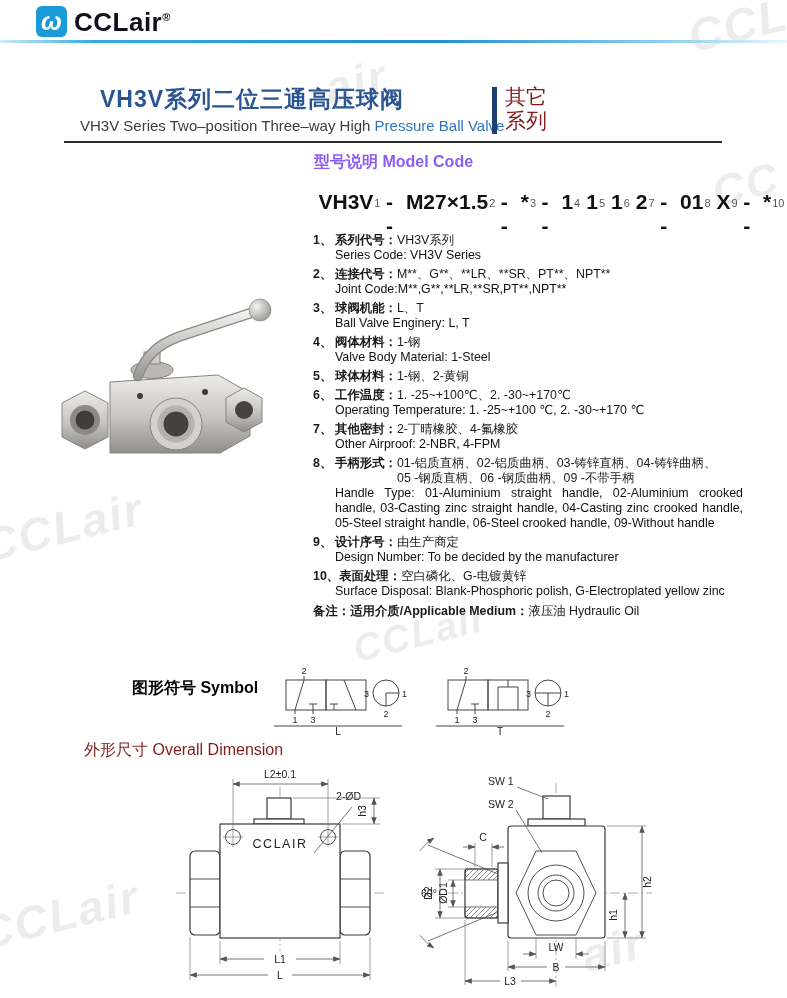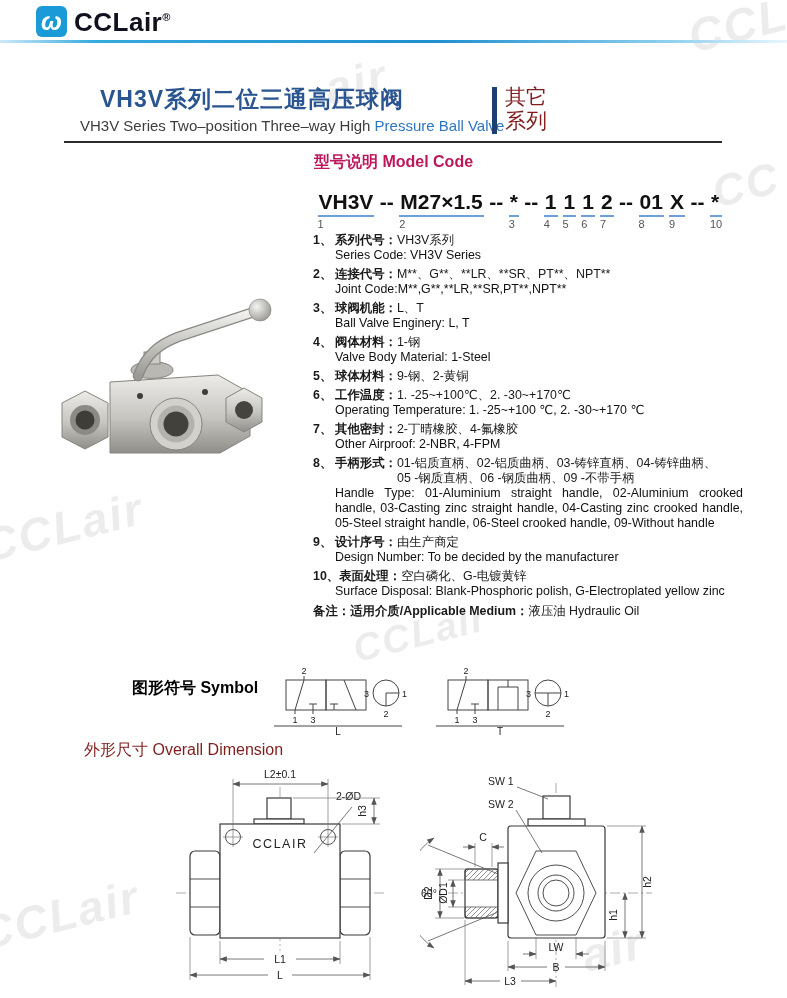--- a/index.html
+++ b/index.html
@@ -20,23 +20,23 @@
   
   .title-zh{position:absolute;left:80px;top:84px;font-size:23px;font-weight:bold;color:#2a5590;letter-spacing:1px;margin-left:20px;}
   .title-en{position:absolute;left:80px;top:117px;font-size:15px;color:#3d3d3d;}
   .title-en .hl{color:#2e75c0;}
   .tab-bar{position:absolute;left:492px;top:87px;width:5px;height:47px;background:#1e3f73;}
   .tab-text{position:absolute;left:505px;top:85px;font-family:"Liberation Serif","DejaVu Serif",serif;
             font-size:21px;line-height:24px;color:#7f1d1d;}
   .title-rule{position:absolute;left:64px;top:141px;width:658px;height:2px;background:#2b2b2b;}
 
   
-  .mc-heading{position:absolute;left:0;top:152px;width:787px;text-align:center;font-size:16px;font-weight:bold;color:#be185d;}
+  .mc-heading{position:absolute;left:0;top:152px;width:787px;text-align:center;font-size:16px;font-weight:bold;color:#8b5cf6;}
   .mc-row{position:absolute;left:315px;top:190px;display:flex;align-items:flex-start;}
-  .seg{display:inline-flex;flex-direction:column;align-items:flex-start;margin:0 2.5px;}
+  .seg{display:inline-flex;flex-direction:row;align-items:center;margin:0 2.5px;}
   .seg .t{font-size:21px;font-weight:bold;line-height:24px;padding:0 1px;color:#111;}
   .seg .u{height:2px;background:#6f9fd8;width:100%;margin-top:1px;}
   .seg .n{font-size:11px;color:#555;margin-top:1px;}
   .seg.sep{margin:0 2px;}
 
   
   .spec-list{position:absolute;left:313px;top:233px;width:432px;font-size:12.4px;line-height:15px;}
   .spec-item{margin-bottom:4px;}
   .zh{display:flex;}
   .no{min-width:22px;white-space:nowrap;font-weight:bold;}
@@ -225,21 +225,21 @@
           <span class="no">4、</span>
           <span class="b">阀体材料：</span>
           <span>1-钢</span>
         </div>
       <div class="en">Valve Body Material: 1-Steel</div>
     </div>
     <div class="spec-item">
       <div class="zh">
           <span class="no">5、</span>
           <span class="b">球体材料：</span>
-          <span>9-钢、2-黄铜</span>
+          <span>1-钢、2-黄铜</span>
         </div>
     </div>
     <div class="spec-item">
       <div class="zh">
           <span class="no">6、</span>
           <span class="b">工作温度：</span>
           <span>1. -25~+100℃、2. -30~+170℃</span>
         </div>
       <div class="en">Operating Temperature: 1. -25~+100 ℃, 2. -30~+170 ℃</div>
     </div>

